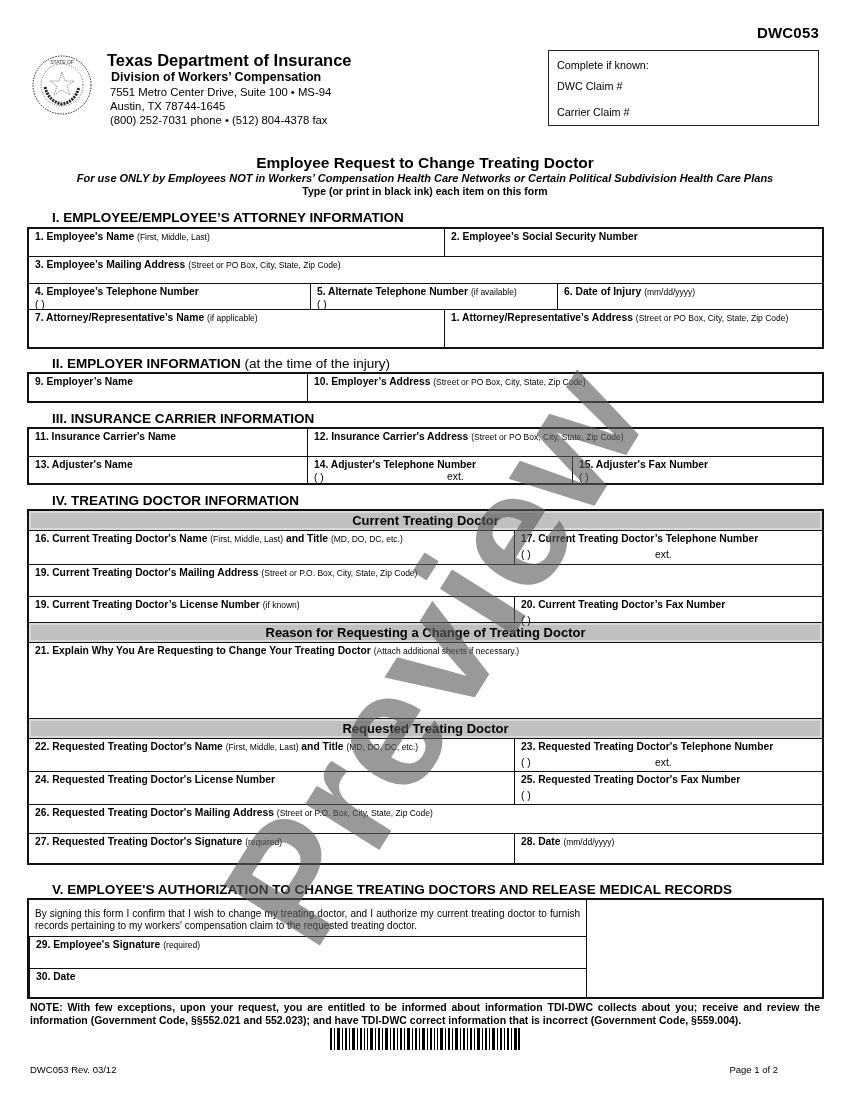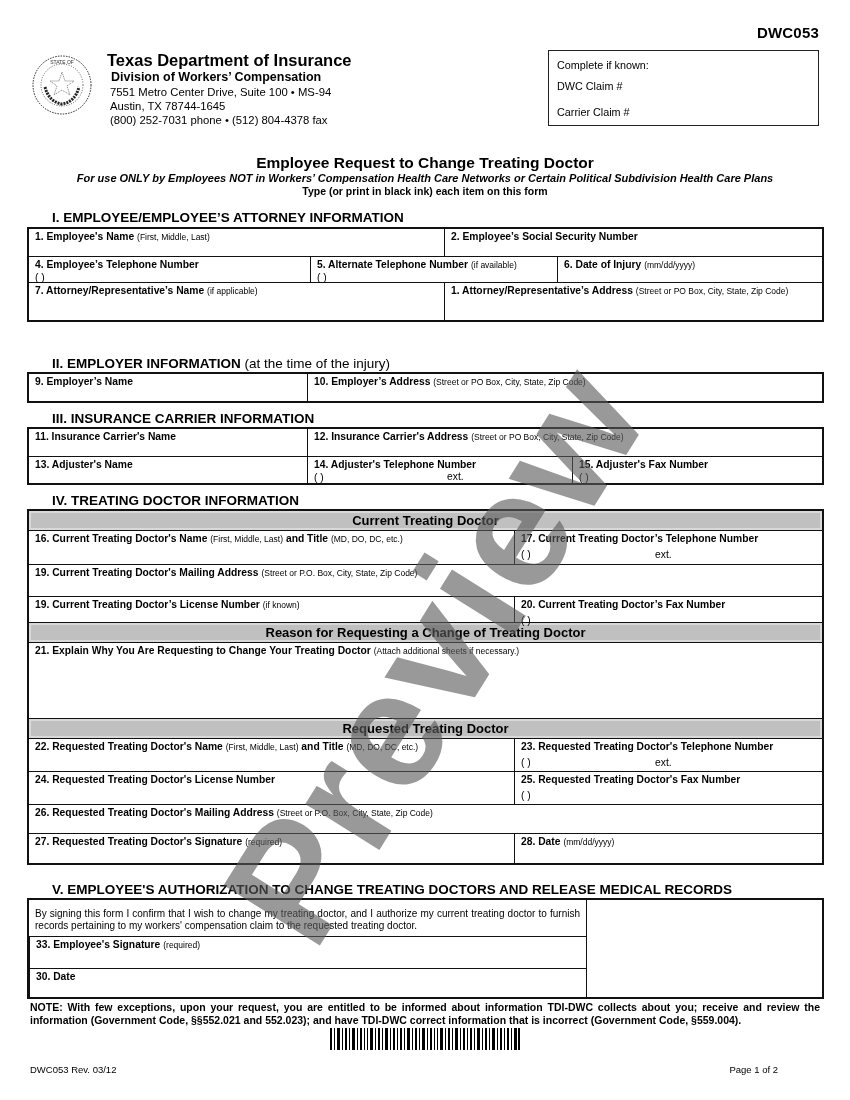--- a/index.html
+++ b/index.html
@@ -83,20 +83,25 @@
 <div class="abs sec-head" style="top:210px;">I. EMPLOYEE/EMPLOYEE’S ATTORNEY INFORMATION</div>
 <div class="tbl" style="top:227px;">
   <div class="row" style="height:27px;">
     <div class="cell" style="width:415px;">
       <span class="lbl">1. Employee's Name</span> <span class="hint">(First, Middle, Last)</span>
     </div>
     <div class="cell" style="flex:1;">
       <span class="lbl">2. Employee’s Social Security Number</span>
     </div>
   </div>
+  <div class="row" style="height:27px;">
+    <div class="cell" style="flex:1;">
+      <span class="lbl">3. Employee’s Mailing Address</span> <span class="hint">(Street or PO Box, City, State, Zip Code)</span>
+    </div>
+  </div>
   <div class="row" style="height:26px;">
     <div class="cell" style="width:281px;">
       <span class="lbl">4. Employee’s Telephone Number</span>
       <span class="paren">(        )</span>
     </div>
     <div class="cell" style="width:247px;">
       <span class="lbl">5. Alternate Telephone Number</span> <span class="hint">(if available)</span>
       <span class="paren">(        )</span>
     </div>
     <div class="cell" style="flex:1;">
@@ -219,21 +224,21 @@
       <span class="lbl">28. Date</span> <span class="hint">(mm/dd/yyyy)</span>
     </div>
   </div>
 </div>
 
 <div class="abs sec-head" style="top:882px;">V. EMPLOYEE'S AUTHORIZATION TO CHANGE TREATING DOCTORS AND RELEASE MEDICAL RECORDS</div>
 <div class="tbl" style="top:898px; display:flex;">
   <div style="width:558px; border-right:1px solid #111;">
     <div class="cell" style="height:36px; padding-top:8px; font-size:10px; line-height:12px; text-align:justify;">By signing this form I confirm that I wish to change my treating doctor, and I authorize my current treating doctor to furnish records pertaining to my workers' compensation claim to the requested treating doctor.</div>
     <div class="cell" style="height:32px; border-top:1px solid #111;">
-      <span class="lbl">33. Employee's Signature</span> <span class="hint">(required)</span>
+      <span class="lbl">29. Employee's Signature</span> <span class="hint">(required)</span>
     </div>
     <div class="cell" style="height:29px; border-top:1px solid #111;">
       <span class="lbl">30. Date</span>
     </div>
   </div>
 </div>
 
 <div class="abs note">NOTE:  With few exceptions, upon your request, you are entitled to be informed about information TDI-DWC collects about you; receive and review the information (Government Code, §§552.021 and 552.023); and have TDI-DWC correct information that is incorrect (Government Code, §559.004).</div>
 
 <svg class="abs barcode" viewBox="0 0 190 22" preserveAspectRatio="none">

